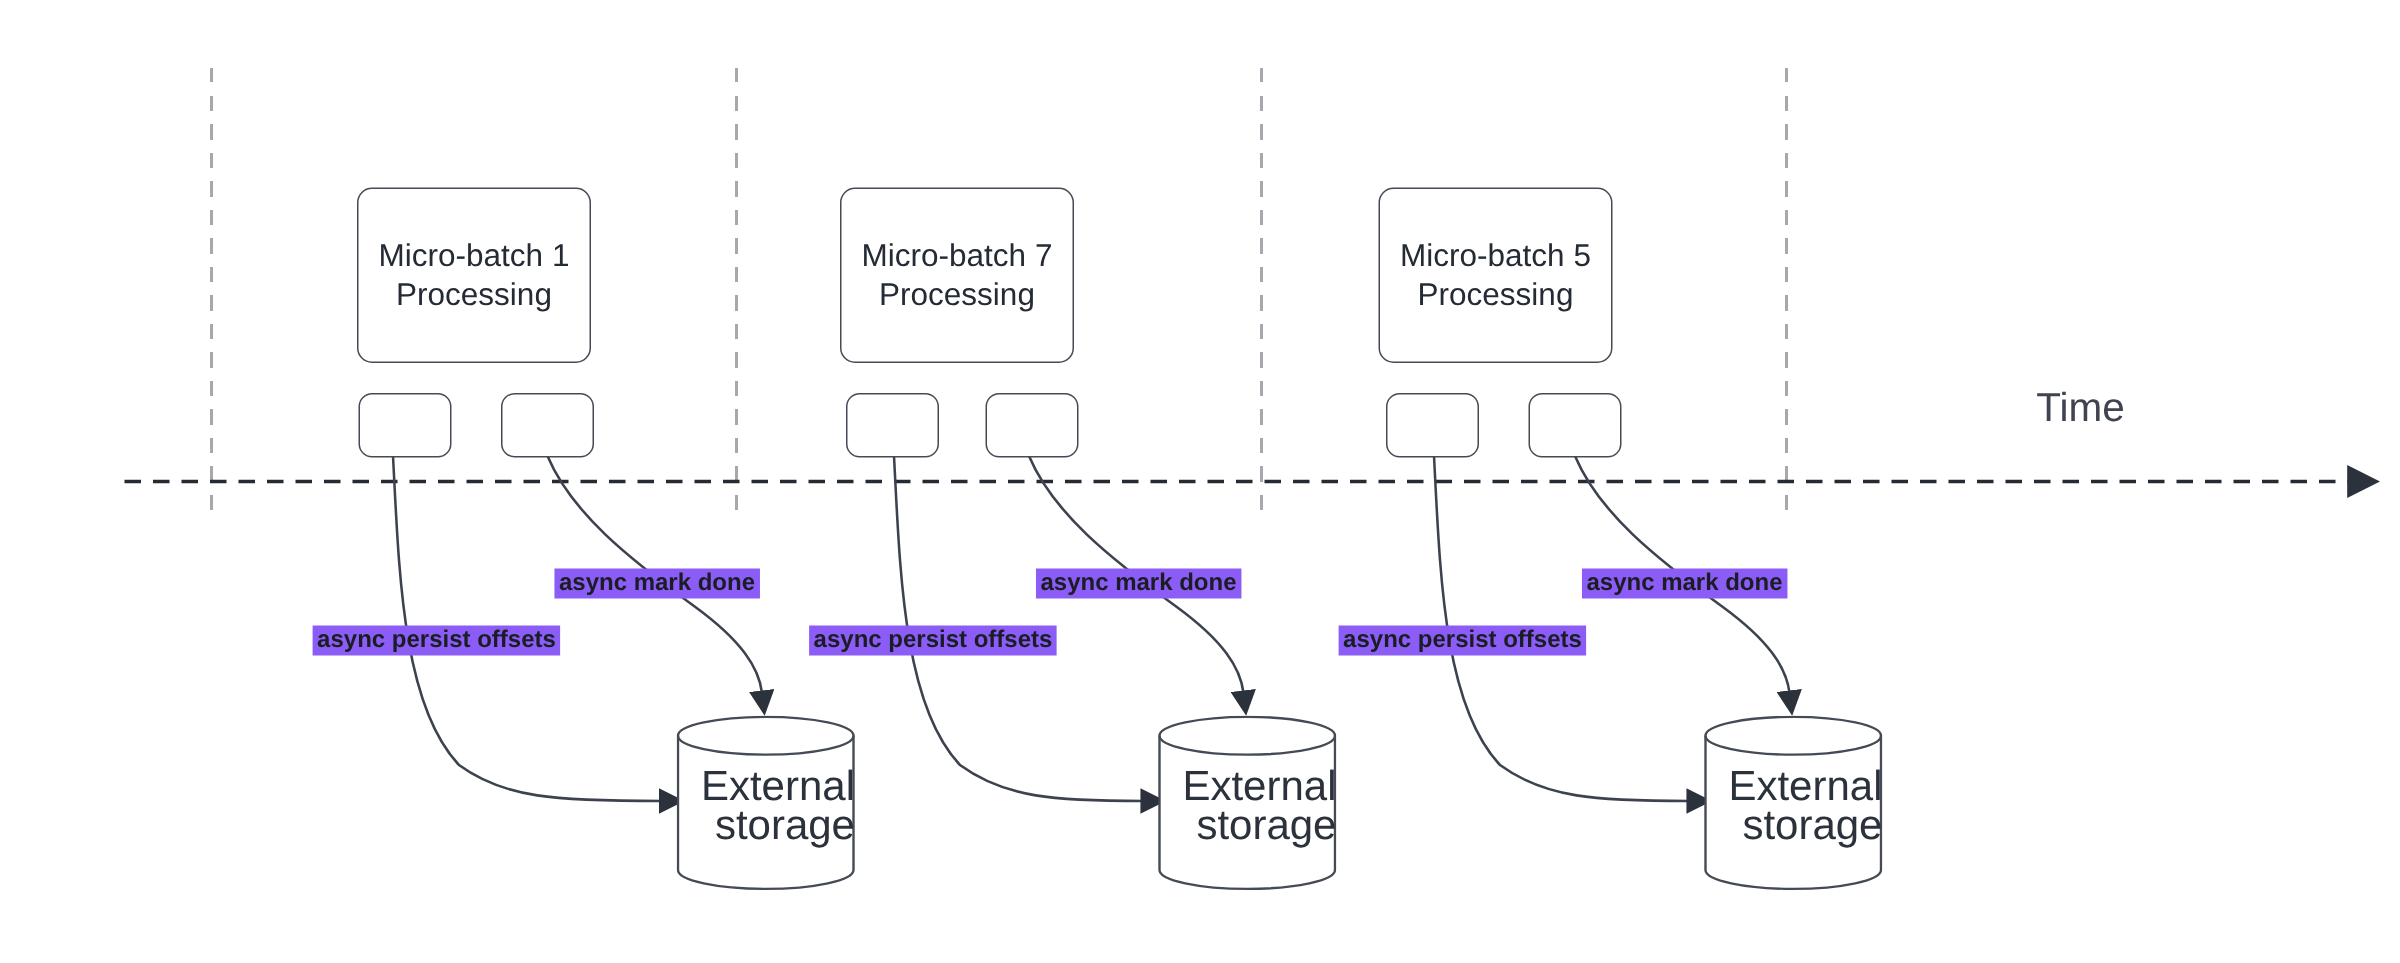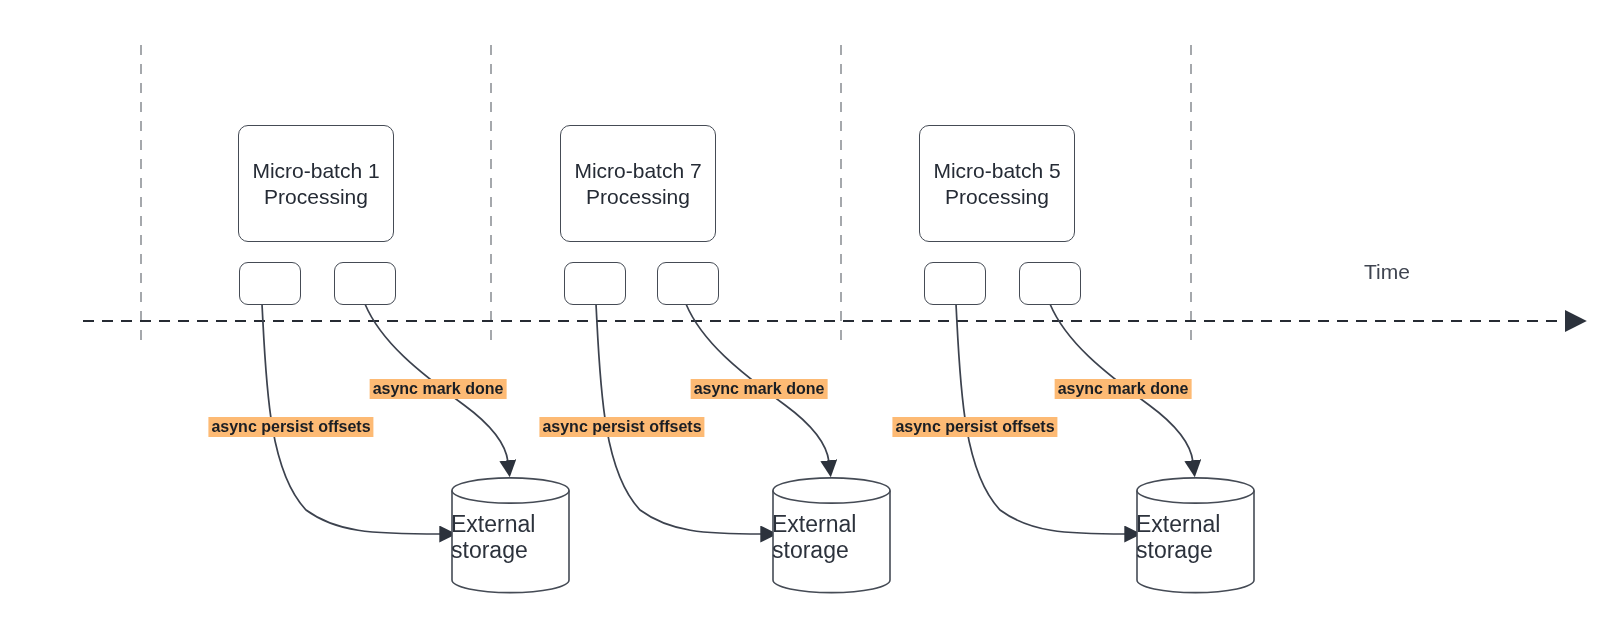--- a/index.html
+++ b/index.html
@@ -23,33 +23,33 @@
   }
   
   .sbox{
     position:absolute;top:262px;width:62px;height:43px;box-sizing:border-box;
     border:1.5px solid #454b55;border-radius:9px;background:#fff;
   }
   
   .cyl{position:absolute;top:477px;width:119px;height:117px;}
   .cyl svg{position:absolute;left:0;top:0;}
   .cyl-label{
-    position:absolute;left:0;top:34px;width:119px;text-align:left;
-    font-size:23px;line-height:26px;color:#2c323c;
+    position:absolute;left:0;top:34px;width:119px;text-align:right;
+    font-size:28px;line-height:26px;color:#2c323c;
   }
   
   .lbl{
     position:absolute;transform:translate(-50%,-50%);
-    font-size:16px;font-weight:bold;color:#1a1e24;background:#fdba74;
+    font-size:16px;font-weight:bold;color:#1a1e24;background:#8b5cf6;
     padding:1px 3px;white-space:nowrap;
   }
   
   .time-label{
     position:absolute;transform:translate(-50%,-50%);left:1387px;top:272px;
-    font-size:21px;color:#3f4450;white-space:nowrap;
+    font-size:27px;color:#3f4450;white-space:nowrap;
   }
 </style>
 </head>
 <body>
 
 <div class="canvas">
 
   <div class="vguide" style="left:140px"></div>
   <div class="vguide" style="left:490px"></div>
   <div class="vguide" style="left:840px"></div>

